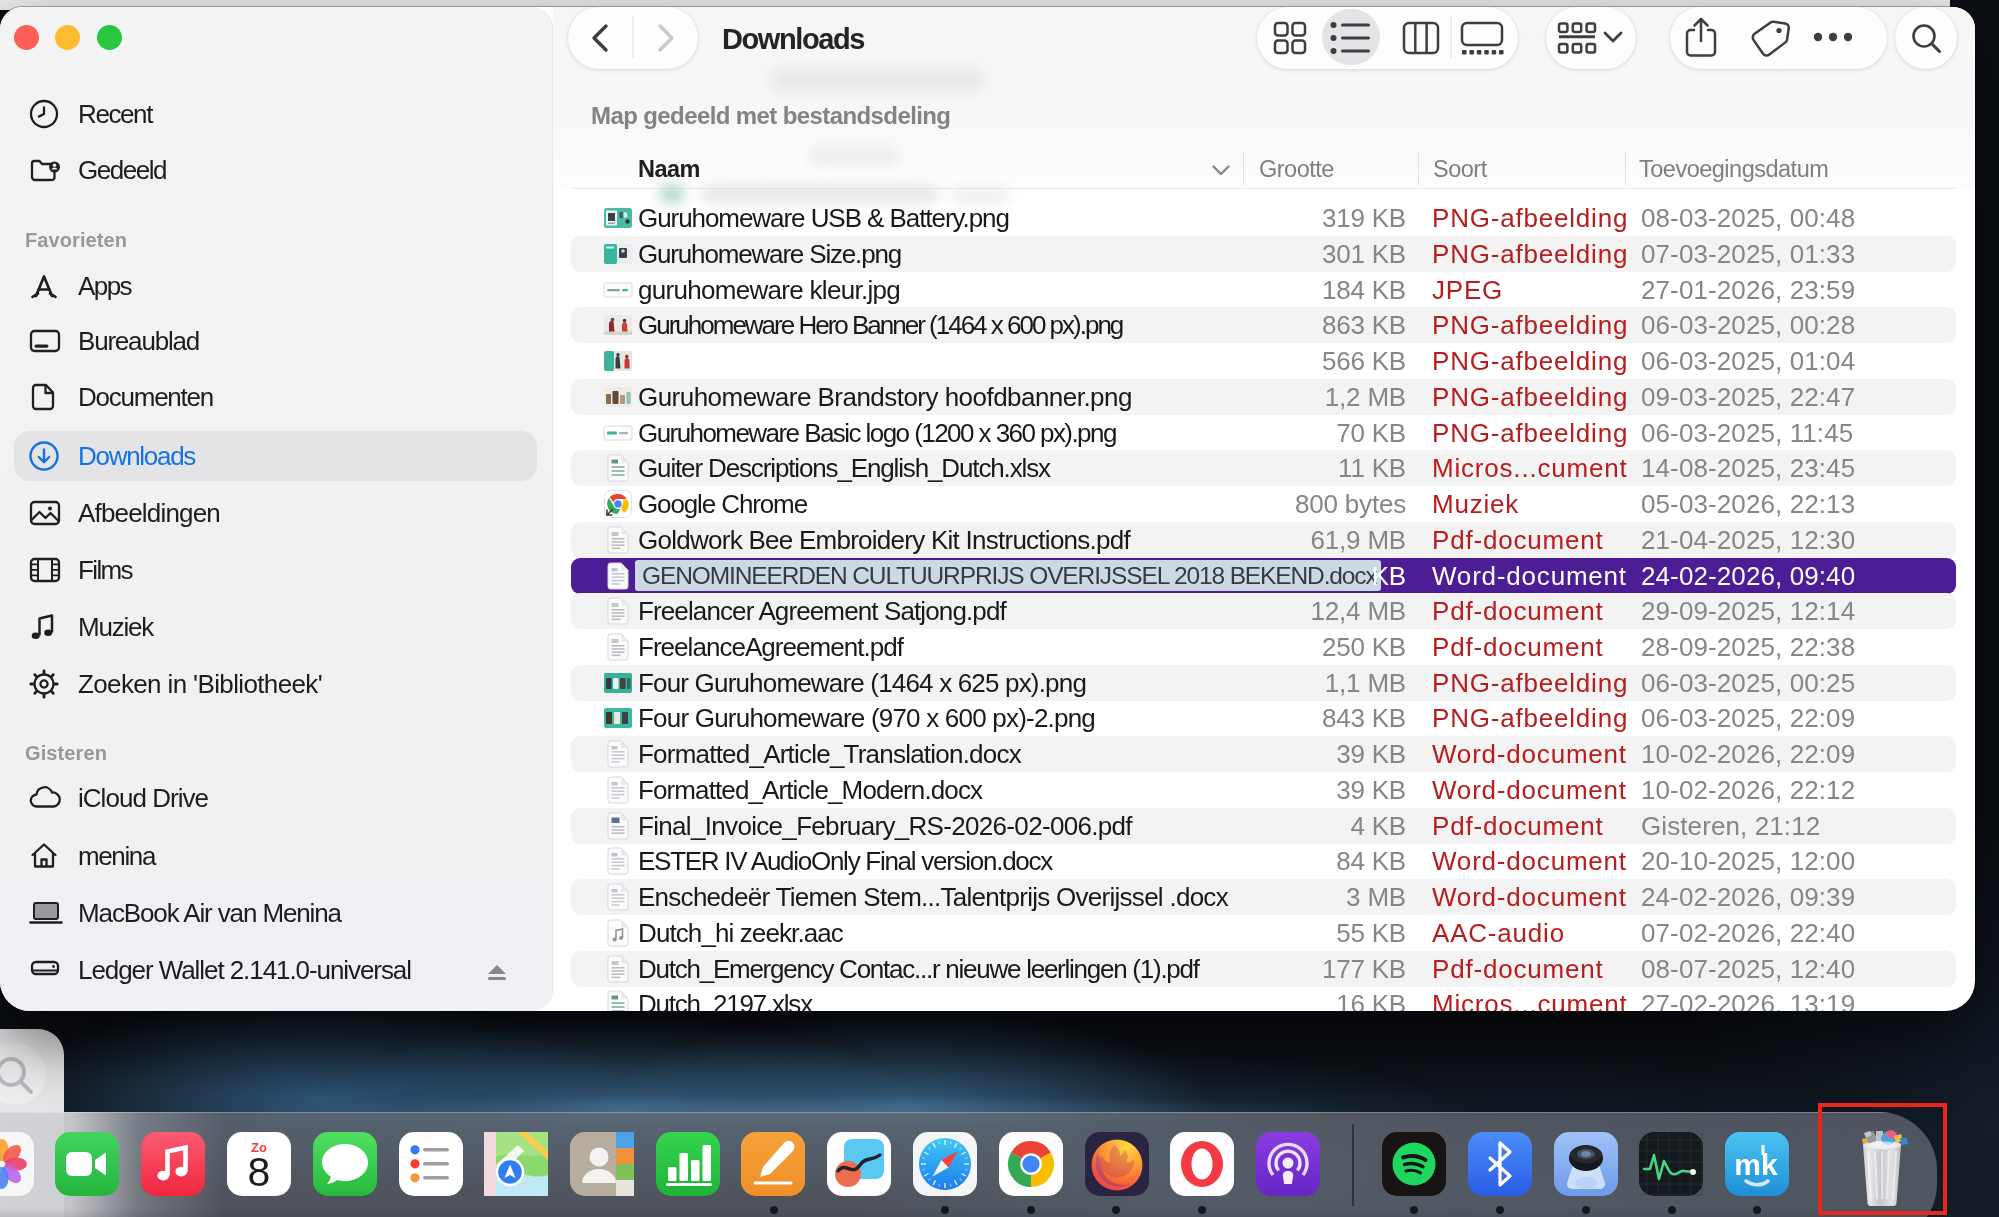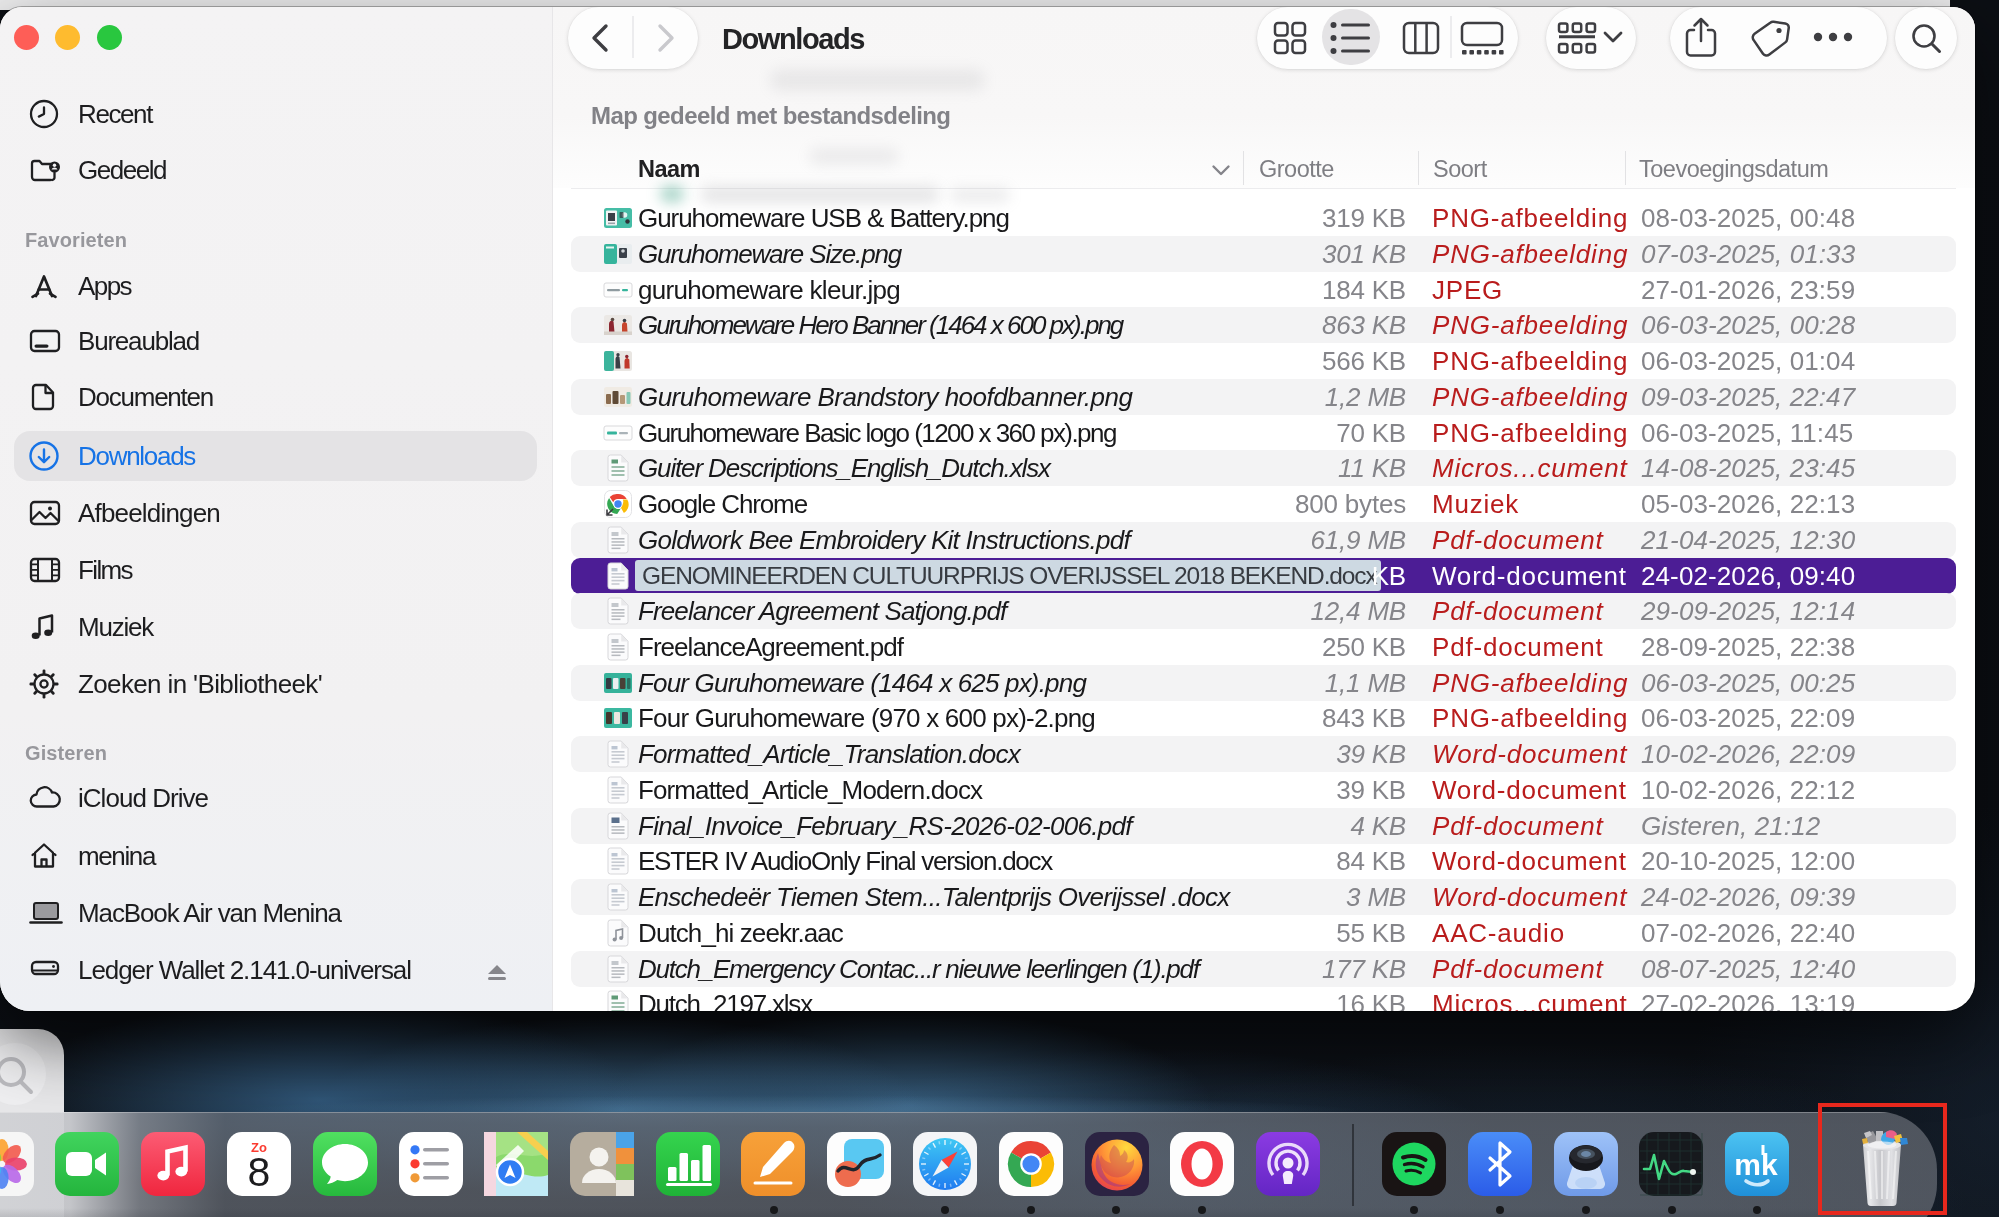--- a/index.html
+++ b/index.html
@@ -24,21 +24,21 @@
 #backwin .mag { position:absolute; right:18px; top:14px; width:62px; height:62px; border-radius:50%;
   background:#efeff1; }
 
 
 #win { position:absolute; left:0px; top:7px; width:1975px; height:1004px;
   background:#fff; border-radius:22px 22px 30px 30px;
   box-shadow:0 28px 70px rgba(0,0,0,.6), 0 0 0 1px rgba(0,0,0,.28); }
 #winclip { position:absolute; inset:0; border-radius:22px 22px 30px 30px; overflow:hidden; }
 #sidebar { position:absolute; left:0; top:0; width:553px; height:100%;
   background:linear-gradient(180deg,#f4f3f4 0%, #f2f1f2 70%, #eef0f4 100%);
-  border-right:1px solid #e7e6e8; }
+  border-right:1px solid #e7e6e8;border-radius:21px; }
 .tl { position:absolute; top:17.5px; width:25px; height:25px; border-radius:50%; }
 
 #sidebar .shdr { position:absolute; left:25px; font-size:20px; font-weight:bold; color:#97979c; letter-spacing:.1px; }
 #sidebar .sitem { position:absolute; left:0; width:100%; height:32px; line-height:32px;
   font-size:26px; color:#1d1d1f; white-space:nowrap; }
 #sidebar .sitem span:nth-child(2) { position:absolute; left:78px; }
 #sidebar .sitem.blue { color:#1673e6; }
 #sidebar .sic { position:absolute; left:28px; top:0; width:40px; height:32px; display:flex; align-items:center; }
 #sidebar .spill { position:absolute; left:14px; width:523px; height:50px; border-radius:16px; background:#e4e3e5; }
 #sidebar .eject { position:absolute; left:485px; top:5px; }
@@ -52,21 +52,21 @@
 .ghost { position:absolute; background:#9b9ba0; opacity:.16; filter:blur(7px); border-radius:10px; }
 
 
 #secttl { position:absolute; left:591px; top:95px; font-size:24px; font-weight:bold; color:#828287; letter-spacing:-0.6px; }
 .colhdr { position:absolute; top:149px; font-size:23.5px; color:#7e7e83; letter-spacing:-0.5px; }
 .colsep { position:absolute; top:144px; width:1px; height:34px; background:#e2e2e4; }
 
 
 .row { position:absolute; left:571px; width:1385px; height:36px; border-radius:9px;
   font-size:26px; color:#19191b; }
-.row.g { background:#f3f3f4;font-style:italic; }
+.row.g { background:#f3f3f4; }
 .row.sel { background:#4c1d95; color:#fff; }
 .ric { position:absolute; left:30px; top:0; width:34px; height:36px; display:flex; align-items:center; justify-content:center; }
 .rnm { position:absolute; left:67px; top:0; line-height:36px; white-space:nowrap; }
 .rsz { position:absolute; left:655px; top:0; width:180px; line-height:36px; text-align:right; color:#85858a; letter-spacing:-0.2px; }
 .rkd { position:absolute; left:861px; top:0; line-height:36px; color:#b91c1c; letter-spacing:0.8px; }
 .rdt { position:absolute; left:1070px; top:0; line-height:36px; color:#85858a; letter-spacing:0.1px; }
 .row .w { color:#fff; }
 .rnfield { position:absolute; left:64px; top:2.5px; width:746px; overflow:hidden; height:31px; background:#cdd9e2; border-radius:3px; }
 .rntext { position:absolute; left:7px; top:0; line-height:31px; font-size:24.5px; color:#373b41; white-space:nowrap; letter-spacing:-1.12px; }
 

